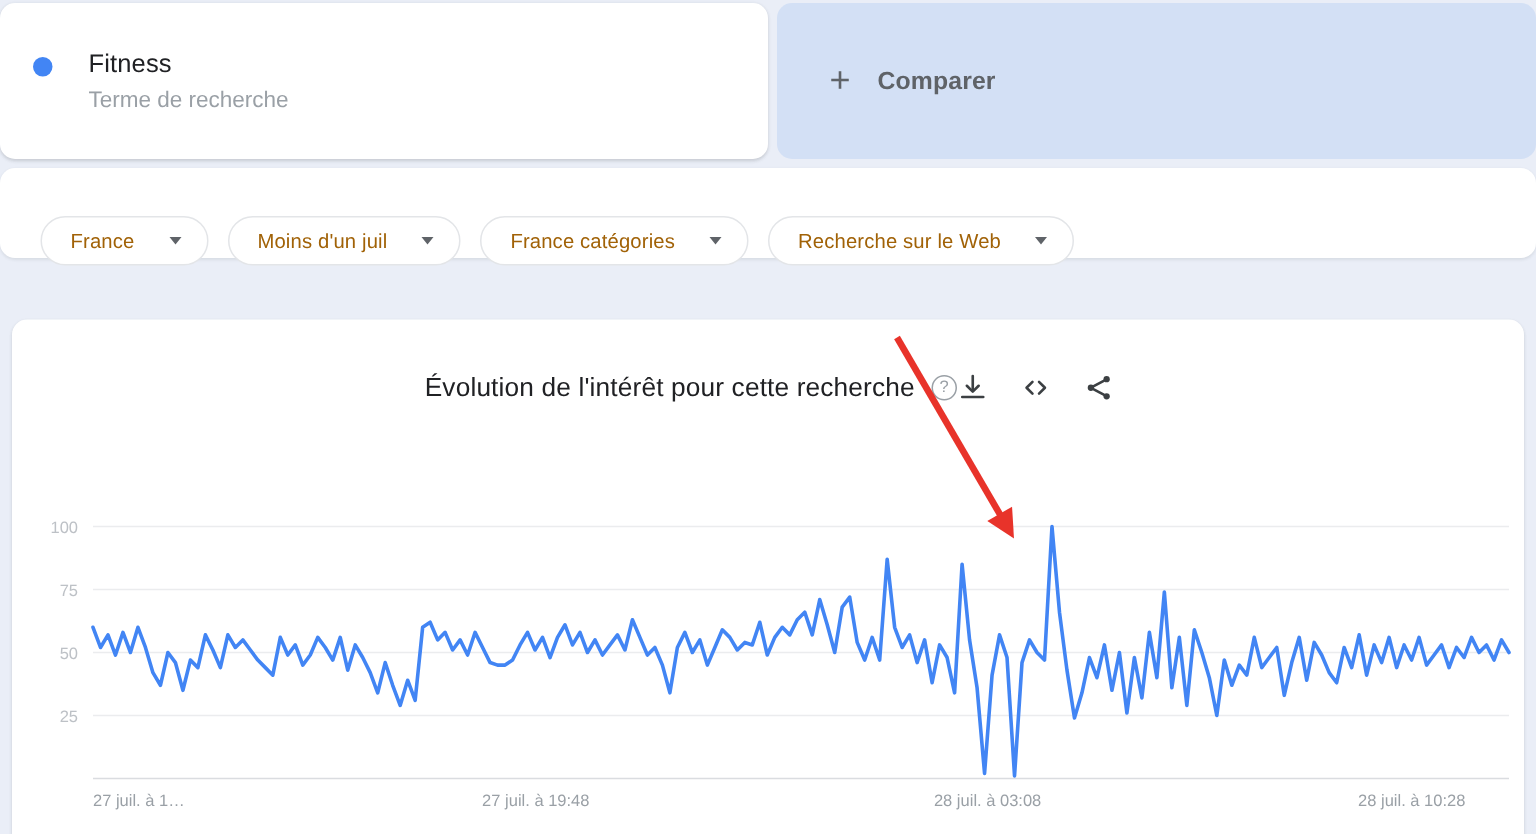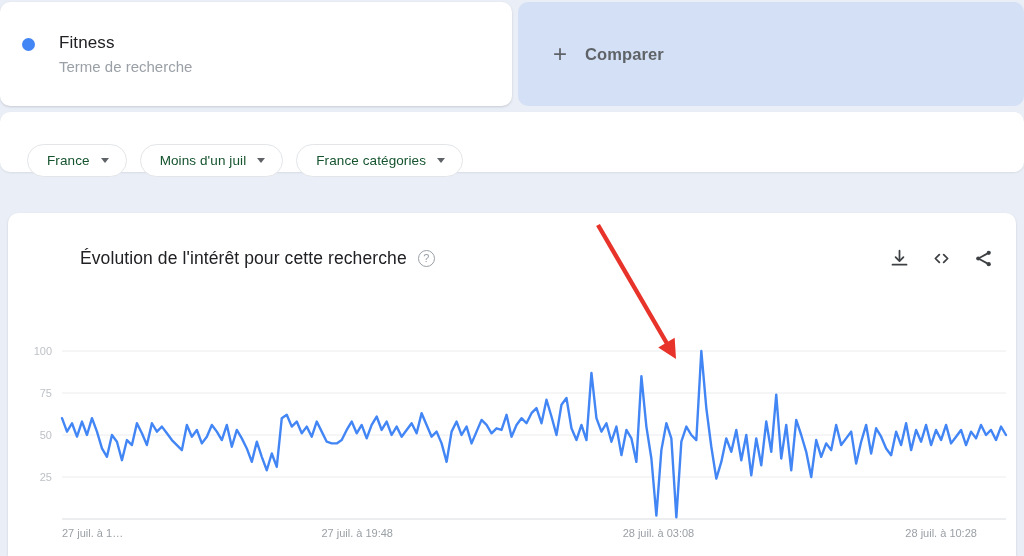--- a/index.html
+++ b/index.html
@@ -57,44 +57,44 @@
     border-radius: 10px;
     box-shadow: 0 1px 2px rgba(60,64,67,.10);
     display: flex; align-items: center; gap: 13px;
     padding-left: 27px;
   }
   .chip {
     height: 33px;
     border: 1px solid #e3e5e8;
     border-radius: 17px;
     background: #fff;
-    display: flex; align-items: center; gap: 11px;
+    display: flex; align-items: center; gap: 23px;
     padding: 0 17px 0 19px;
-    font-size: 13.5px; color: #14532d; letter-spacing: .1px;
+    font-size: 13.5px; color: #a16207; letter-spacing: .1px;
     white-space: nowrap;
     cursor: pointer;
     margin-top: 36px;
   }
   .caret {
     width: 0; height: 0;
     border-left: 4.5px solid transparent;
     border-right: 4.5px solid transparent;
     border-top: 5px solid #5f6368;
   }
 
   
   .chart-card {
     position: absolute; left: 8px; top: 213px; width: 1008px; height: 352px;
     background: #fff;
     border-radius: 10px;
     box-shadow: 0 1px 2px rgba(60,64,67,.12), 0 1px 3px rgba(60,64,67,.07);
   }
   .chart-head {
     position: absolute; left: 24px; top: 30px; right: 22px; height: 30px;
-    display: flex; align-items: center; justify-content: space-between; margin-left: 48px;
+    display: flex; align-items: center; justify-content: center;
   }
   .chart-title-wrap { display: flex; align-items: center; gap: 11px; }
   .chart-title {
     font-size: 17.5px; color: #202124; letter-spacing: .1px;
   }
   .help-icon {
     width: 17px; height: 17px; border-radius: 50%;
     border: 1.4px solid #9aa0a6;
     color: #9aa0a6; font-size: 11px; line-height: 15px;
     text-align: center; cursor: pointer; margin-top: 1px;
@@ -144,20 +144,24 @@
     <div class="chip">
       <span>France</span>
       <span class="caret"></span>
     </div>
     <div class="chip">
       <span>Moins d'un juil</span>
       <span class="caret"></span>
     </div>
     <div class="chip">
       <span>France catégories</span>
+      <span class="caret"></span>
+    </div>
+    <div class="chip">
+      <span>Recherche sur le Web</span>
       <span class="caret"></span>
     </div>
   </div>
 
   <div class="chart-card">
     <div class="chart-head">
       <div class="chart-title-wrap">
         <span class="chart-title">Évolution de l'intérêt pour cette recherche</span>
         <span class="help-icon">?</span>
       </div>

